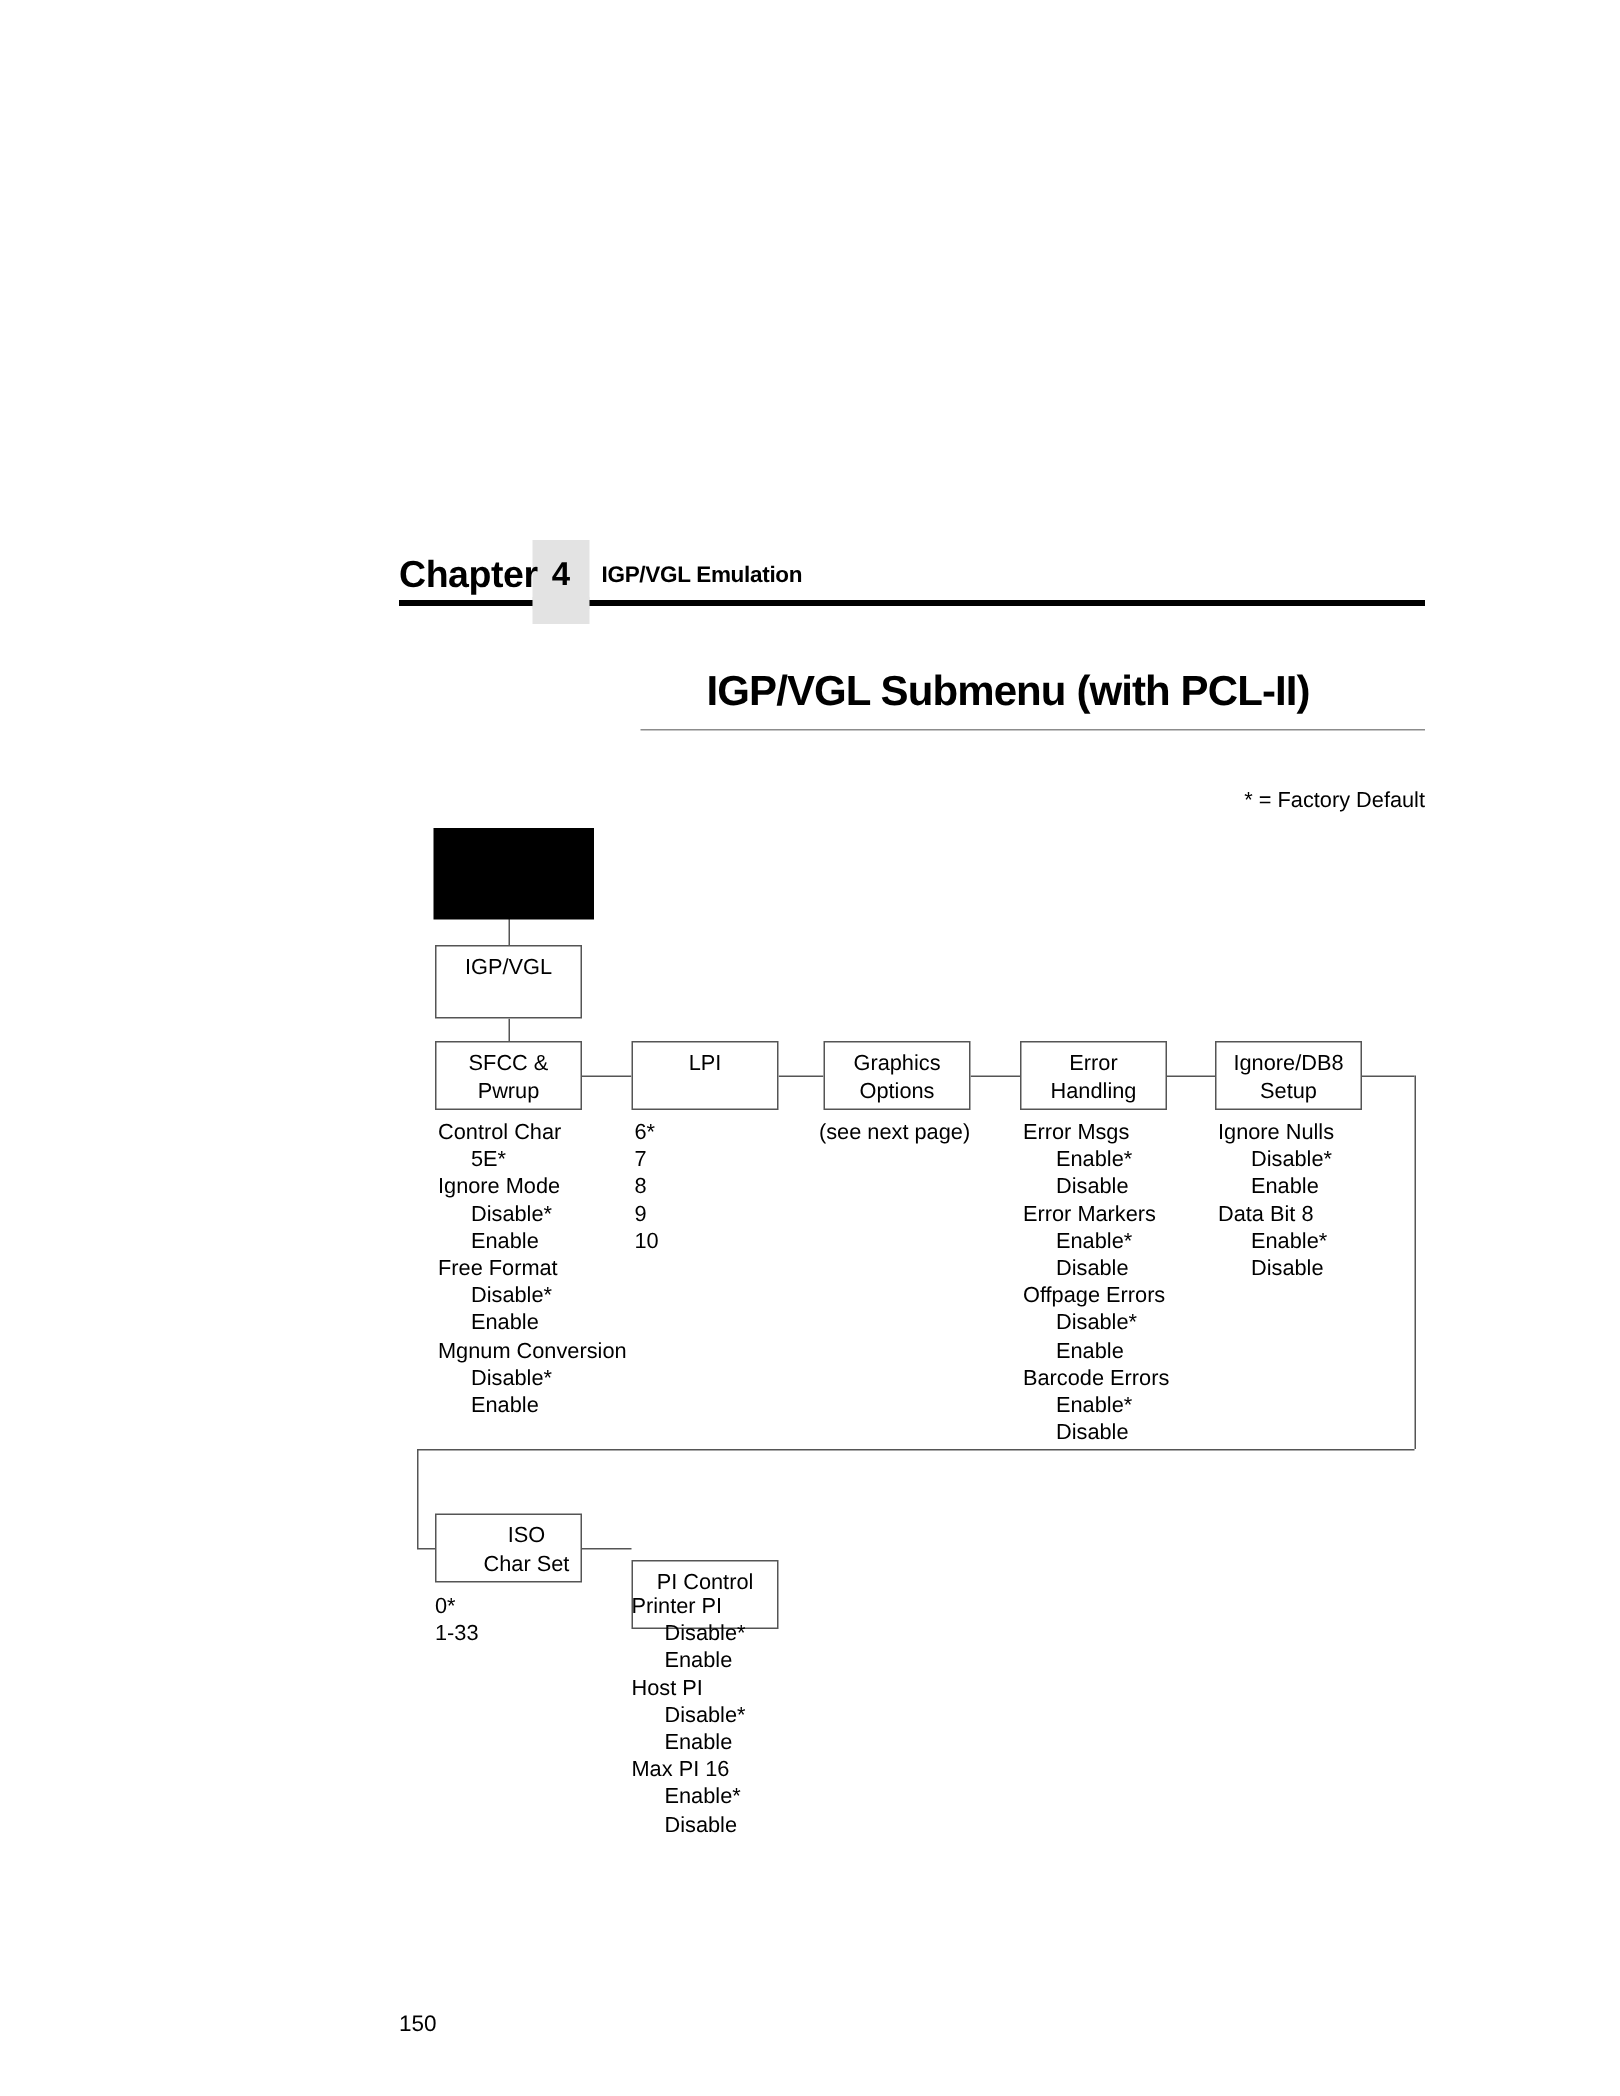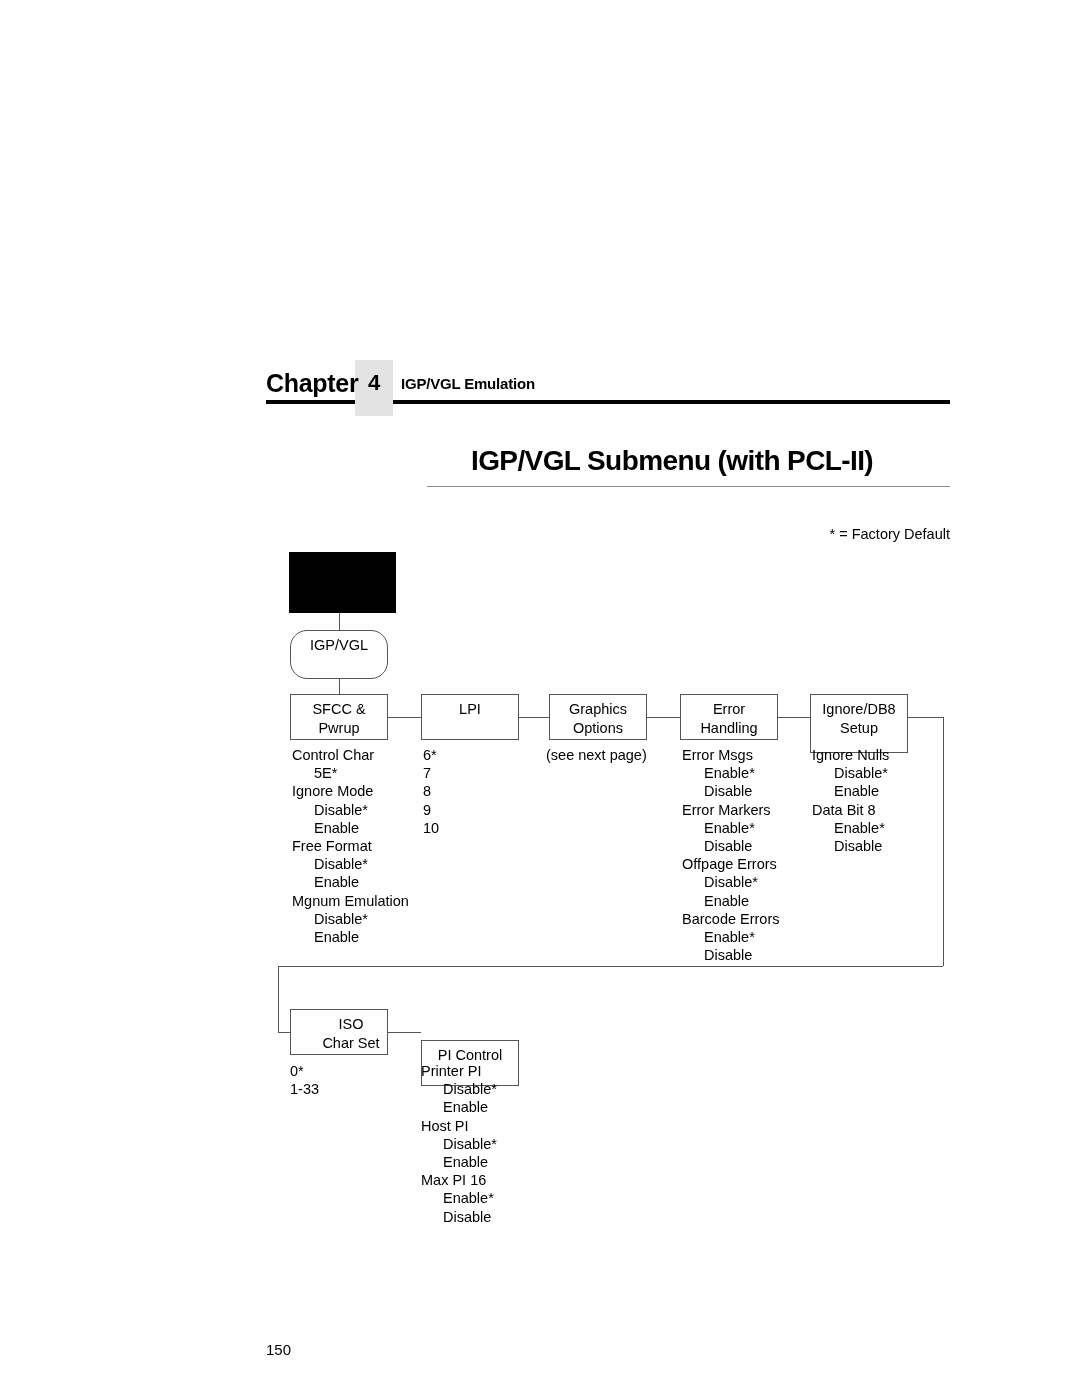--- a/index.html
+++ b/index.html
@@ -197,21 +197,21 @@
 <div id="title-rule"></div>
 
 <div id="factory-default-note">* = Factory Default</div>
 
 <div id="diagram">
 
   <div class="box-shadow" style="left:289px; top:552px; width:107px; height:61px;"></div>
 
   <div class="conn-v" style="left:339px; top:604px; height:26px;"></div>
 
-  <div class="node-box" style="left:290px; top:630px; width:98px; height:49px;border-radius:17px;">
+  <div class="node-box" style="left:290px; top:630px; width:98px; height:49px;">
     <span class="line1">IGP/VGL</span>
     <span class="line2"></span>
   </div>
 
   <div class="conn-v" style="left:339px; top:679px; height:15px;"></div>
 
   <div class="node-box" style="left:290px; top:694px; width:98px; height:46px;">
     <span class="line1">SFCC &amp;</span>
     <span class="line2">Pwrup</span>
   </div>
@@ -224,21 +224,21 @@
   <div class="node-box" style="left:549px; top:694px; width:98px; height:46px;">
     <span class="line1">Graphics</span>
     <span class="line2">Options</span>
   </div>
 
   <div class="node-box" style="left:680px; top:694px; width:98px; height:46px;">
     <span class="line1">Error</span>
     <span class="line2">Handling</span>
   </div>
 
-  <div class="node-box" style="left:810px; top:694px; width:98px; height:59px;">
+  <div class="node-box" style="left:810px; top:694px; width:98px; height:46px;">
     <span class="line1">Ignore/DB8</span>
     <span class="line2">Setup</span>
   </div>
 
   <div class="conn-h" style="left:388px; top:717px; width:33px;"></div>
   <div class="conn-h" style="left:519px; top:717px; width:30px;"></div>
   <div class="conn-h" style="left:647px; top:717px; width:33px;"></div>
   <div class="conn-h" style="left:778px; top:717px; width:32px;"></div>
 
   <div class="conn-h" style="left:908px; top:717px; width:35px;"></div>
@@ -261,21 +261,21 @@
 
   <div class="option-column" style="left:292px; top:746px;">
       <span class="opt">Control Char</span>
       <span class="opt sub">5E*</span>
       <span class="opt">Ignore Mode</span>
       <span class="opt sub">Disable*</span>
       <span class="opt sub">Enable</span>
       <span class="opt">Free Format</span>
       <span class="opt sub">Disable*</span>
       <span class="opt sub">Enable</span>
-      <span class="opt">Mgnum Emulation</span>
+      <span class="opt">Mgnum Conversion</span>
       <span class="opt sub">Disable*</span>
       <span class="opt sub">Enable</span>
     </div>
 
   <div class="option-column" style="left:423px; top:746px;">
       <span class="opt">6*</span>
       <span class="opt">7</span>
       <span class="opt">8</span>
       <span class="opt">9</span>
       <span class="opt">10</span>

